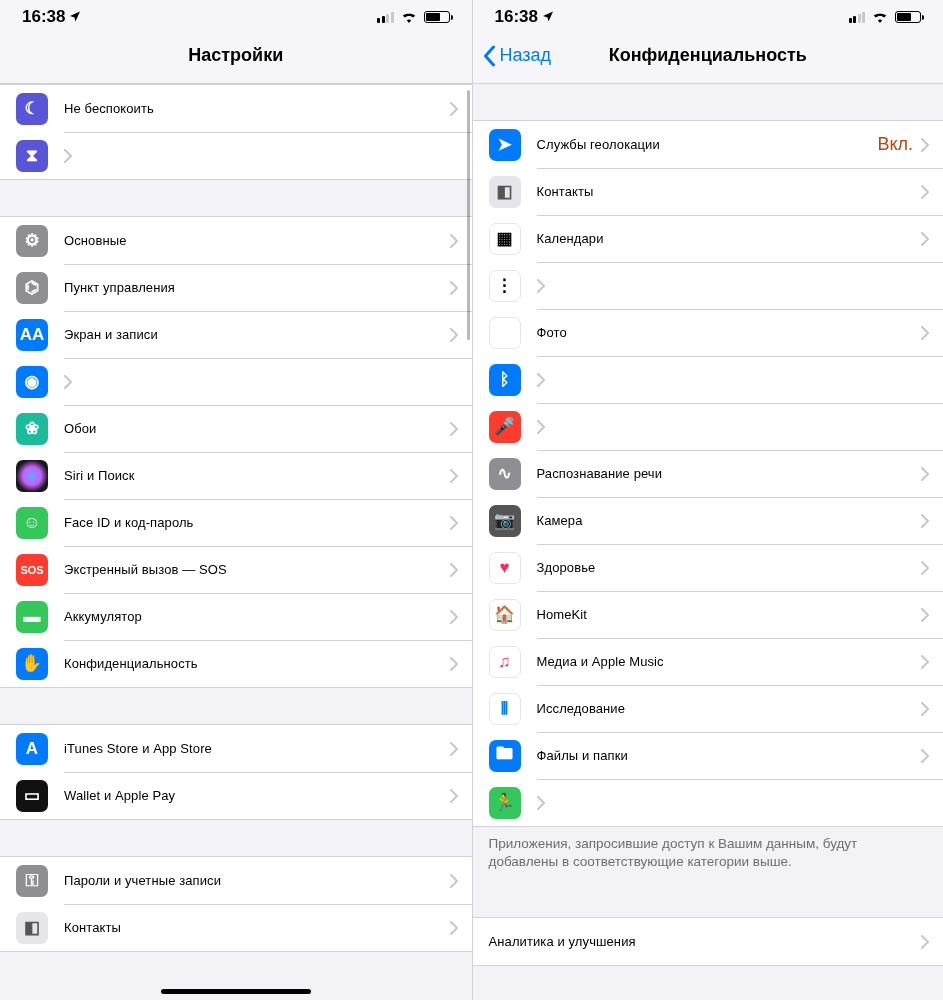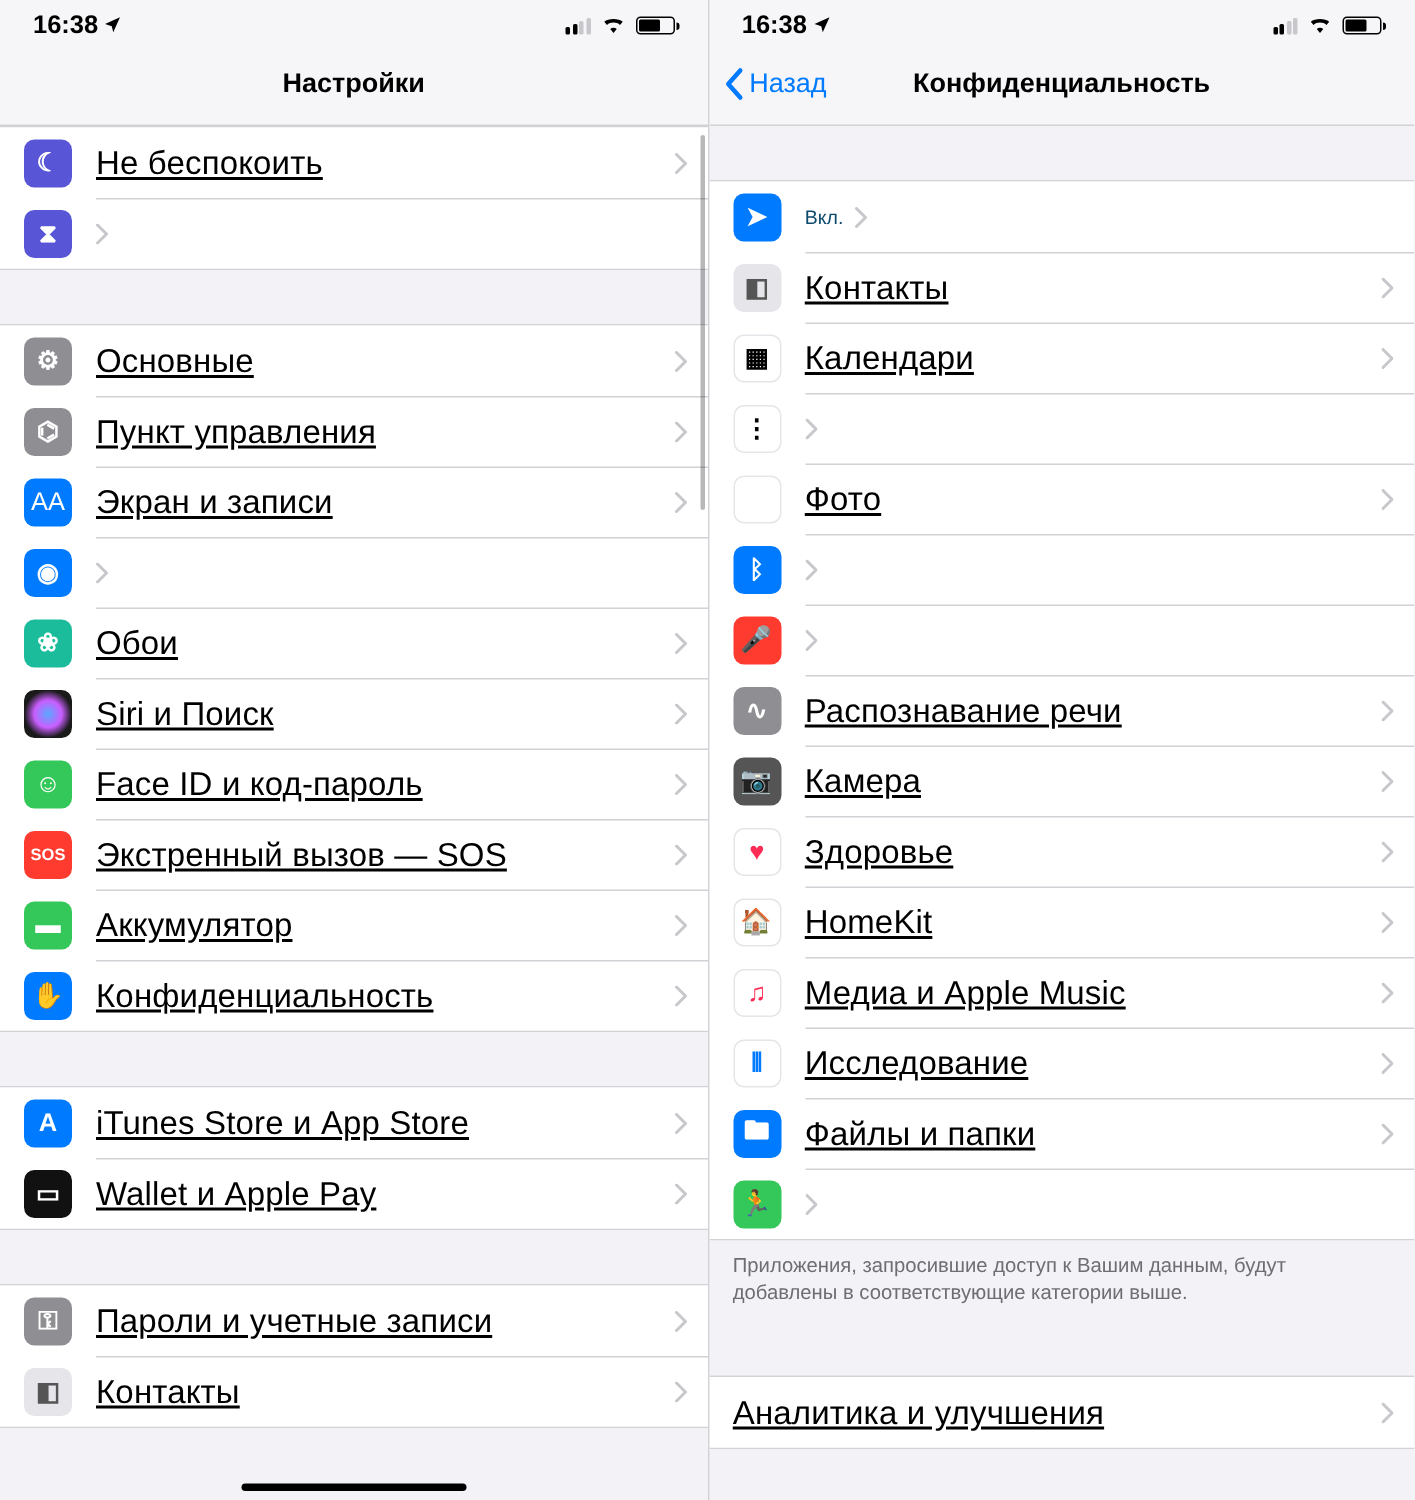--- a/index.html
+++ b/index.html
@@ -95,22 +95,22 @@
   }
   .icon {
     width: 32px; height: 32px;
     border-radius: 7px;
     display: flex; align-items: center; justify-content: center;
     margin-right: 16px;
     flex-shrink: 0;
     font-size: 18px;
     color: #fff;
   }
-  .label { flex: 1; font-size: 22px; color: #000; letter-spacing: 0.1px; text-decoration: underline; }
-  .detail { color: #0c4a6e; font-size: 13px; margin-right: 8px; }
+  .label { flex: 1; font-size: 13px; color: #000; letter-spacing: 0.1px; }
+  .detail { color: #c2410c; font-size: 18px; margin-right: 8px; }
   .chev { color: #c7c7cc; margin-right: 14px; }
   .chev svg { width: 8px; height: 14px; display: block; }
 
   .footer-note {
     padding: 8px 16px 10px;
     font-size: 13.5px;
     color: #6d6d72;
     line-height: 1.35;
     background: #f2f2f7;
   }
@@ -218,21 +218,21 @@
     <span class="icon bg-grey" style=";font-size:17px;font-weight:600;">⌬</span>
     <span class="label">Пункт управления</span>
 
     <span class="chev">
             <svg viewBox="0 0 8 14" fill="none" stroke="#c7c7cc" stroke-width="2" stroke-linecap="round" stroke-linejoin="round">
               <path d="M1 1l6 6-6 6"></path>
             </svg>
           </span>
   </div>
         <div class="row">
-    <span class="icon bg-blue" style=";font-size:17px;font-weight:400;">AA</span>
+    <span class="icon bg-blue" style=";font-size:17px;font-weight:700;">AA</span>
     <span class="label">Экран и записи</span>
 
     <span class="chev">
             <svg viewBox="0 0 8 14" fill="none" stroke="#c7c7cc" stroke-width="2" stroke-linecap="round" stroke-linejoin="round">
               <path d="M1 1l6 6-6 6"></path>
             </svg>
           </span>
   </div>
         <div class="row">
     <span class="icon bg-blue" style=";font-size:17px;font-weight:600;">◉</span>
@@ -391,20 +391,21 @@
       <span>Назад</span>
     </div>
     <div class="nav-title">Конфиденциальность</div>
   </div>
 
   <div class="scroll" id="right-scroll">
       <div class="spacer"></div>
       <div class="group">
         <div class="row">
     <span class="icon bg-blue" style=";font-size:17px;font-weight:600;">➤</span>
+    <span class="label">Службы геолокации</span>
     <span class="detail">Вкл.</span>
     <span class="chev">
             <svg viewBox="0 0 8 14" fill="none" stroke="#c7c7cc" stroke-width="2" stroke-linecap="round" stroke-linejoin="round">
               <path d="M1 1l6 6-6 6"></path>
             </svg>
           </span>
   </div>
         <div class="row">
     <span class="icon bg-lgrey" style=";font-size:17px;font-weight:600;">◧</span>
     <span class="label">Контакты</span>

